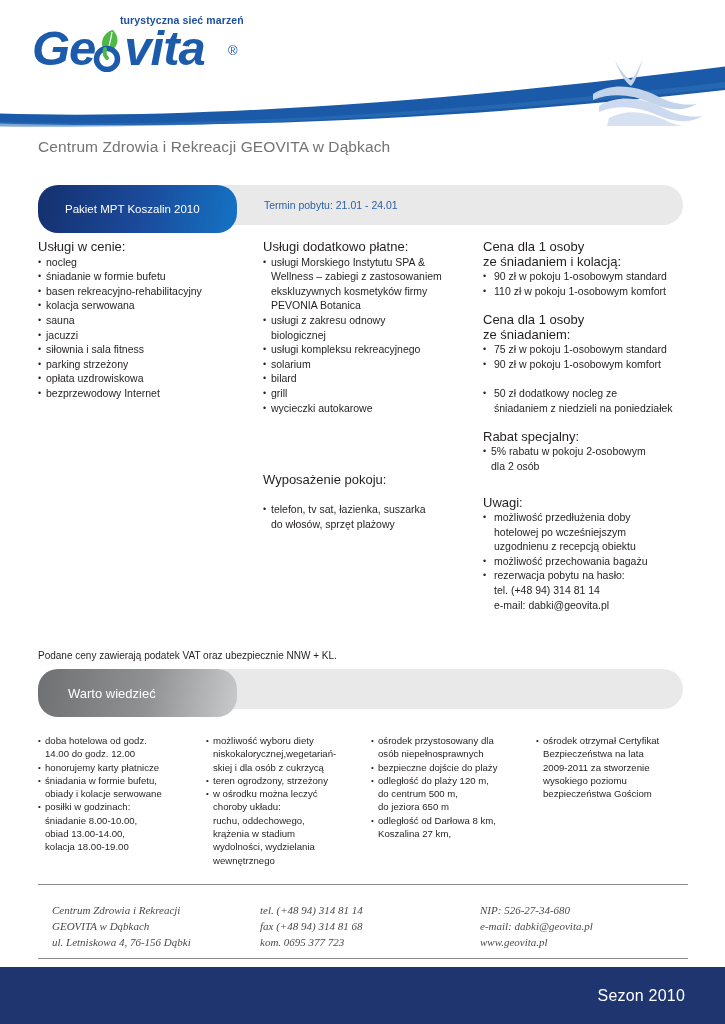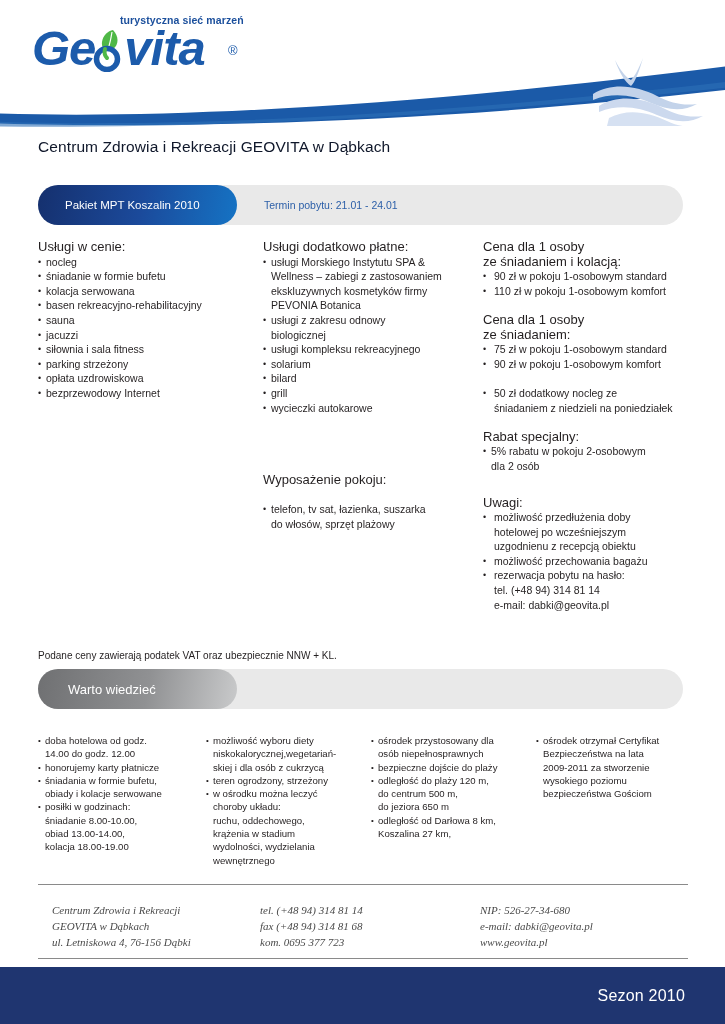--- a/index.html
+++ b/index.html
@@ -83,21 +83,21 @@
     width: 120px;
     height: 74px;
   }
 
   
   .doc-title {
     position: absolute;
     left: 38px;
     top: 138px;
     font-size: 15.5px;
-    color: #0f172a;
+    color: #737373;
     letter-spacing: .1px;
   }
 
   
   .pill-row {
     position: absolute;
     left: 38px;
     width: 645px;
     height: 40px;
   }
@@ -110,21 +110,21 @@
     width: 645px;
     height: 40px;
     background: #e9e9e9;
     border-radius: 20px;
   }
   .pill-tab {
     position: absolute;
     left: 0;
     top: 0;
     width: 199px;
-    height: 40px;
+    height: 48px;
     border-radius: 20px;
     display: flex;
     align-items: center;
   }
   .pill-tab.blue {
     background: linear-gradient(100deg, #15306e 0%, #1b4a9b 52%, #1573c4 100%);
   }
   .pill-tab.gray {
     background: linear-gradient(100deg, #6f7072 0%, #909193 55%, #c9cacb 100%);
   }
@@ -318,22 +318,22 @@
 </div>
 
 <div class="cols">
 
   <div class="col col-1">
     <div class="blk">
       <div class="blk-title">Usługi w cenie:</div>
       <ul class="items">
         <li>nocleg</li>
         <li>śniadanie w formie bufetu</li>
+        <li>basen rekreacyjno-rehabilitacyjny</li>
         <li>kolacja serwowana</li>
-        <li>basen rekreacyjno-rehabilitacyjny</li>
         <li>sauna</li>
         <li>jacuzzi</li>
         <li>siłownia i sala fitness</li>
         <li>parking strzeżony</li>
         <li>opłata uzdrowiskowa</li>
         <li>bezprzewodowy Internet</li>
       </ul>
     </div>
   </div>
 

